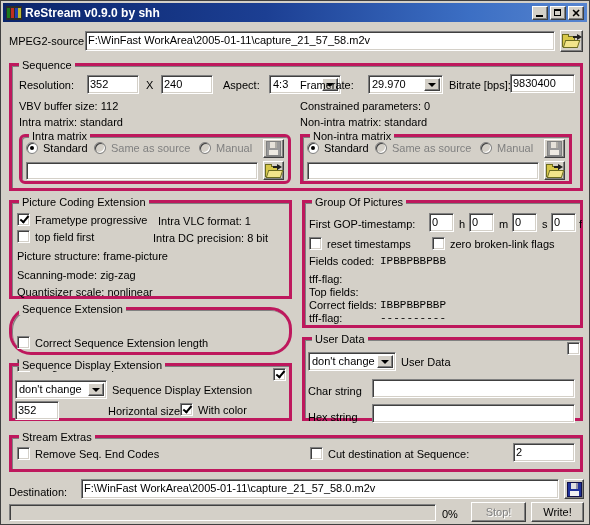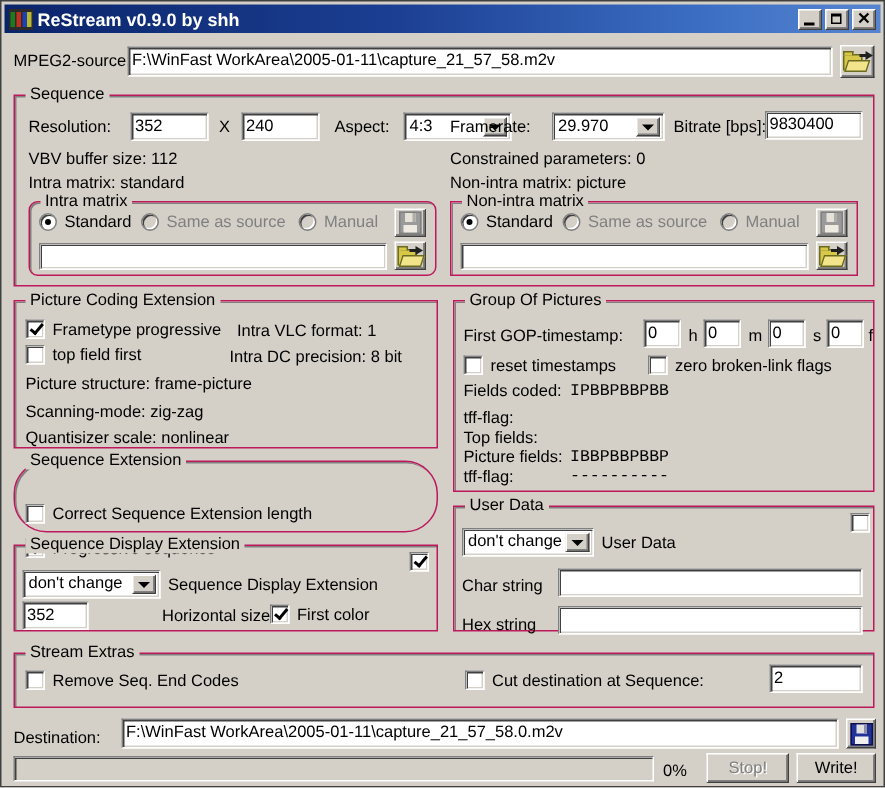--- a/index.html
+++ b/index.html
@@ -151,21 +151,21 @@
     position: absolute;
     left: 50%; top: 50%;
     margin-left: -4px; margin-top: -2px;
     border-left: 4px solid transparent;
     border-right: 4px solid transparent;
     border-top: 4px solid #000;
   }
 
   .grp {
     position: absolute;
-    border: 1px solid #be185d;
+    border: 3px solid #be185d;
     box-shadow: inset 1px 1px 0 #808080;
     box-sizing: border-box;
   }
   .grp > .grp-title {
     position: absolute;
     top: -7px; left: 7px;
     background: #d4d0c8;
     padding: 0 3px;
     font-size: 11px;
     color: #000;
@@ -413,21 +413,21 @@
   <div class="combo" style="left:367px; top:74px; width:75px; height:19px;">
     <span class="cval">29.970</span>
     <span class="carrow"></span>
   </div>
   <div class="stat" style="left:448px; top:78px;">Bitrate [bps]:</div>
   <div class="tf" style="left:509px; top:73px; width:65px; height:19px;">9830400</div>
 
   <div class="stat" style="left:18px; top:99px;">VBV buffer size: 112</div>
   <div class="stat" style="left:299px; top:99px;">Constrained parameters: 0</div>
   <div class="stat" style="left:18px; top:115px;">Intra matrix: standard</div>
-  <div class="stat" style="left:299px; top:115px;">Non-intra matrix: picture</div>
+  <div class="stat" style="left:299px; top:115px;">Non-intra matrix: standard</div>
 
   <div class="grp" style="left:18px; top:133px; width:272px; height:50px;border-radius:6px;">
     <span class="grp-title">Intra matrix</span>
   </div>
   <div class="rb sel" style="left:25px; top:141px;">
     <span class="dot"></span>
     <span class="lbl">Standard</span>
   </div>
   <div class="rb dis" style="left:93px; top:141px;">
     <span class="dot"></span>
@@ -526,21 +526,21 @@
   </div>
 
   <div class="stat" style="left:308px; top:254px;">Fields coded:</div>
   <div class="stat mono" style="left:379px; top:254px;">IPBBPBBPBB</div>
 
   <div class="stat" style="left:308px; top:272px;">tff-flag:</div>
   <div class="stat mono" style="left:379px; top:272px;"></div>
   <div class="stat" style="left:308px; top:285px;">Top fields:</div>
   <div class="stat mono" style="left:379px; top:285px;"></div>
 
-  <div class="stat" style="left:308px; top:298px;">Picture fields:</div>
+  <div class="stat" style="left:308px; top:298px;">Correct fields:</div>
   <div class="stat mono" style="left:379px; top:298px;">IBBPBBPBBP</div>
   <div class="stat" style="left:308px; top:311px;">tff-flag:</div>
   <div class="stat mono" style="left:379px; top:311px;">----------</div>
 
   <div class="grp" style="left:8px; top:306px; width:283px; height:48px;border-radius:22px;">
     <span class="grp-title">Sequence Extension</span>
   </div>
   <div class="cb checked" style="left:16px; top:322px;margin-top:36px;">
     <span class="box"></span>
     <span class="lbl">Progressive sequence</span>
@@ -558,21 +558,21 @@
   </div>
   <div class="combo" style="left:14px; top:379px; width:92px; height:19px;">
     <span class="cval">don't change</span>
     <span class="carrow"></span>
   </div>
   <div class="stat" style="left:111px; top:383px;">Sequence Display Extension</div>
   <div class="tf" style="left:14px; top:400px; width:44px; height:19px;">352</div>
   <div class="stat" style="left:63px; top:404px;margin-left:44px;">Horizontal size</div>
   <div class="cb checked" style="left:179px; top:402px;">
     <span class="box"></span>
-    <span class="lbl">First color</span>
+    <span class="lbl">With color</span>
   </div>
 
   <div class="grp" style="left:301px; top:336px; width:281px; height:84px;">
     <span class="grp-title">User Data</span>
   </div>
   <div class="cb" style="left:566px; top:341px;">
     <span class="box noLabelGap"></span>
   </div>
   <div class="combo" style="left:307px; top:351px; width:88px; height:19px;">
     <span class="cval">don't change</span>

